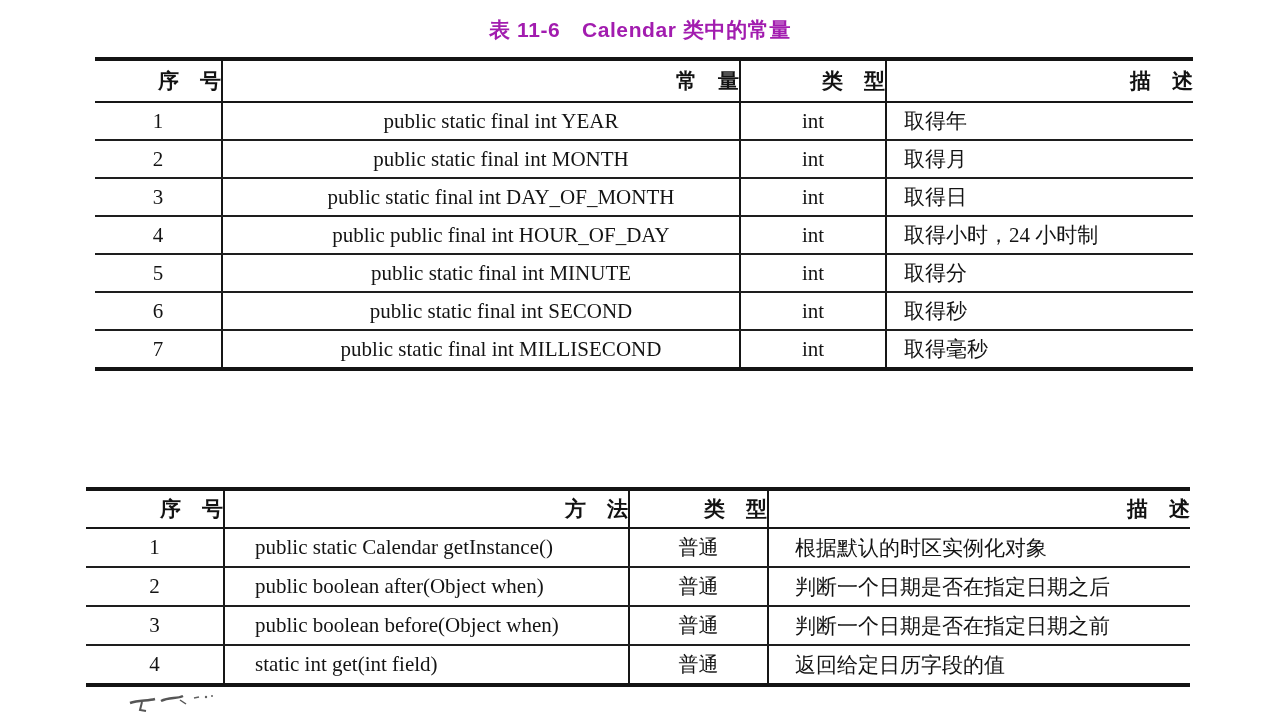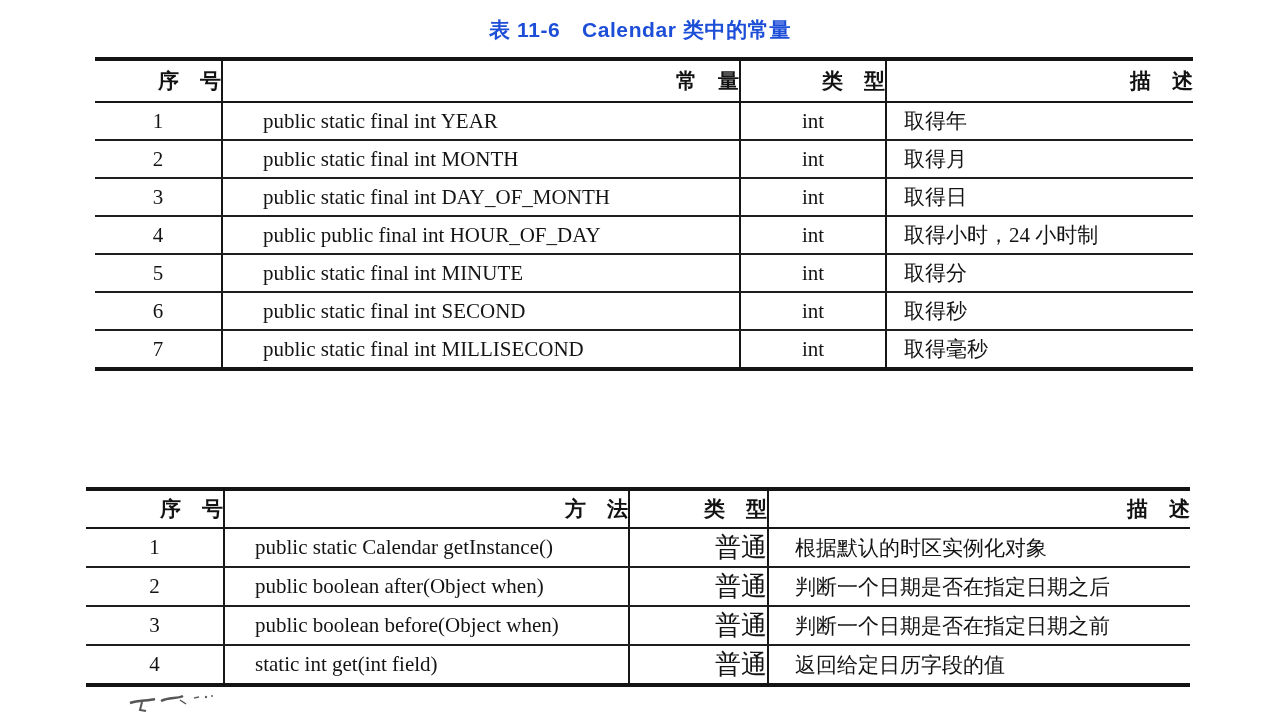--- a/index.html
+++ b/index.html
@@ -14,21 +14,21 @@
   }
   .tbl-title {
     position: absolute;
     left: 0;
     width: 100%;
     text-align: center;
     font-family: "Liberation Sans", "DejaVu Sans", sans-serif;
     font-weight: bold;
     font-size: 21px;
     letter-spacing: 0.6px;
-    color: #1d4ed8;
+    color: #a21caf;
   }
   #title1 { top: 16px; }
   #title2 { top: 446px; }
 
   table.doc-table {
     position: absolute;
     border-collapse: collapse;
     table-layout: fixed;
     border-top: 4px solid #141414;
     border-bottom: 4px solid #141414;
@@ -56,23 +56,23 @@
   #table1 td { height: 36px; }
   #table2 th { height: 36px; }
   #table2 td { height: 37px; }
 
   .vr { border-right: 2px solid #161616; }
 
   .c-no   { text-align: center; font-size: 20px; }
   .c-type { text-align: center; }
   .c-item { text-align: left; }
   .c-desc { text-align: left; font-size: 22px; }
-  td.c-type.cjk { font-size: 26px; text-align: right; }
-
-  #table1 td.c-item { padding-left: 40px; }
+  td.c-type.cjk { font-size: 20px; }
+
+  #table1 td.c-item { padding-left: 40px; text-align: center; }
   #table1 td.c-desc { padding-left: 17px; }
   #table2 td.c-item { padding-left: 30px; }
   #table2 td.c-desc { padding-left: 26px; margin-top: 20px; }
 
   .body-para {
     position: absolute;
     left: 93px;
     top: 388px;
     width: 1110px;
     font-size: 22px;

